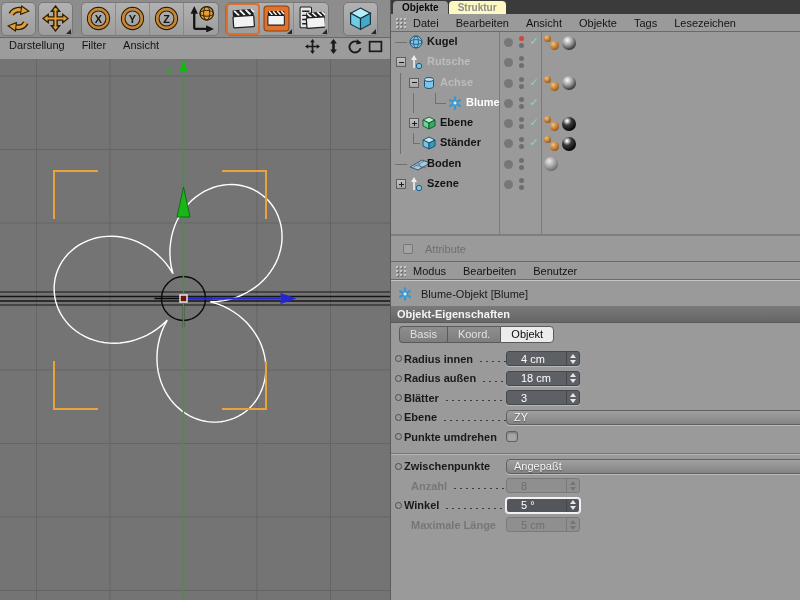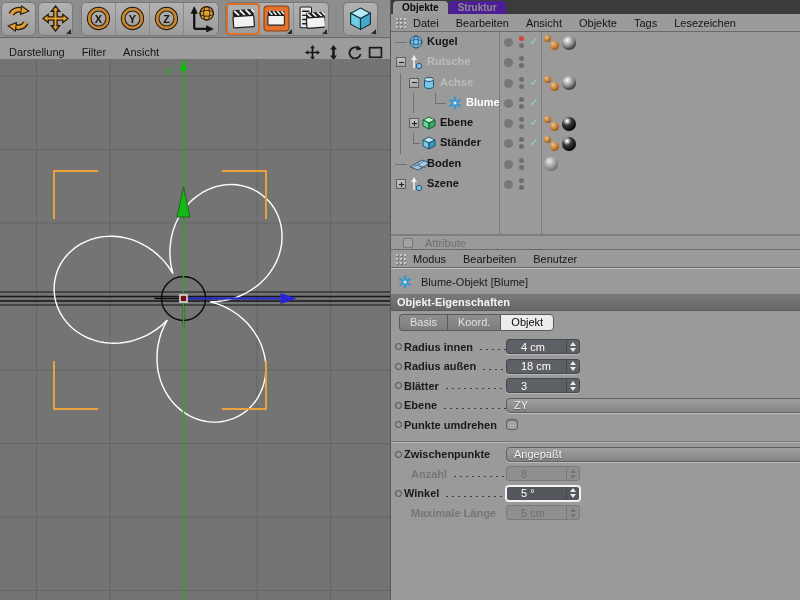--- a/index.html
+++ b/index.html
@@ -15,33 +15,33 @@
             border:1px solid #787878; border-radius:5px; margin-right:2px; display:flex;
             align-items:center; justify-content:center; flex:none; }
   .tb-group { display:flex; margin-right:6px; border:1px solid #787878; border-radius:5px;
               background:linear-gradient(#b2b2b2,#9c9c9c); height:34px; }
   .tb-group .tb-cell { position:relative; width:34px; height:32px; display:flex; align-items:center;
               justify-content:center; border-right:1px solid #8a8a8a; }
   .tb-group .tb-cell:last-child { border-right:none; }
   .corner:after { content:""; position:absolute; right:1px; bottom:1px; border-left:5px solid transparent;
                   border-bottom:5px solid #262626; }
   #vp-menubar { position:absolute; left:0; top:39px; width:390px; height:27px; background:#9c9c9c;
-                border-bottom:1px solid #5e5e5e; display:flex; align-items:center; }
+                border-bottom:1px solid #5e5e5e; display:flex; align-items:flex-start; }
   .menu-item { margin-right:17px; color:#141414; }
   #vp-menubar .menu-item:first-child { margin-left:9px; }
   #vp-nav { margin-left:auto; display:flex; align-items:center; gap:6px; padding-right:7px; }
   .nav-ic { width:15px; height:15px; display:flex; }
   #viewport { position:absolute; left:0; top:59px; width:390px; height:541px; background:#747474; }
 
   
   #right { position:absolute; left:390px; top:0; width:410px; height:600px; background:#9a9a9a;
            border-left:1px solid #5a5a5a; }
   #om-tabs { height:14px; background:#3b3b3b; display:flex; align-items:flex-end; padding-left:2px; }
   .om-tab { font-weight:bold; font-size:10px; padding:1px 9px 1px 9px; border-radius:4px 4px 0 0;
-            background:#4c1d95; color:#8e8e8e; margin-right:1px; }
+            background:#fef9c3; color:#8e8e8e; margin-right:1px; }
   .om-tab.active { background:#9c9c9c; color:#0a0a0a; }
   .mbar { height:18px; display:flex; align-items:center; border-bottom:1px solid #6a6a6a; background:#9a9a9a; }
   .grip { width:11px; height:12px; margin:0 7px 0 4px; flex:none;
           background-image:radial-gradient(circle,#c6c6c6 0.9px,rgba(0,0,0,0) 1px),radial-gradient(circle,#6e6e6e 0.9px,rgba(0,0,0,0) 1px);
           background-size:4px 4px,4px 4px; background-position:0 0,1px 1px; }
   #om-tree { position:relative; height:204px; border-bottom:2px solid #7e7e7e; overflow:hidden; }
   .col-line { position:absolute; top:0; bottom:0; width:1px; background:#7b7b7b; }
   .trow { position:relative; height:20.3px; }
   .trow .tlabel { position:absolute; top:3px; font-weight:bold; white-space:nowrap; }
   .tlabel.normal { color:#141414; } .tlabel.dim { color:#bcbcbc; } .tlabel.selected { color:#ffffff; }
@@ -62,21 +62,21 @@
   .tag-phong { position:relative; width:15px; height:15px; }
   .tag-phong:before { content:""; position:absolute; left:0; top:0; width:7px; height:7px; border-radius:50%;
         background:radial-gradient(circle at 35% 30%,#f2c286,#b06a22 62%,#5a3208); }
   .tag-phong:after { content:""; position:absolute; right:0; bottom:0; width:9px; height:9px; border-radius:50%;
         background:radial-gradient(circle at 35% 30%,#f2c286,#b06a22 62%,#5a3208); }
   .ball { width:14px; height:14px; border-radius:50%; margin-top:0.5px; }
   .ball.metal { background:radial-gradient(circle at 38% 30%,#fafafa,#8e8e8e 45%,#161616 85%); }
   .ball.black { background:radial-gradient(circle at 36% 28%,#f0f0f0 0 6%,#3c3c3c 32%,#000 78%); }
   .ball.graymat { background:radial-gradient(circle at 38% 30%,#e9e9e9,#8a8a8a 58%,#3c3c3c); }
 
-  #am-header { height:14px; display:flex; align-items:center; border-bottom:1px solid #6a6a6a; }
+  #am-header { height:26px; display:flex; align-items:center; border-bottom:1px solid #6a6a6a; }
   #am-lock { width:10px; height:10px; margin:0 0 0 6px; background:#a4a4a4; border:1px solid #757575; border-radius:2px; }
   #am-header span { margin-left:12px; color:#6f6f6f; }
   #am-title { height:26px; display:flex; align-items:center; border-top:1px solid #c4c4c4; }
   #am-title .ticon { position:static; margin:0 9px 0 7px; }
   #am-tabs { height:22px; display:flex; align-items:center; padding-left:8px; }
   .am-tab { height:17px; line-height:15px; padding:0 10px; background:linear-gradient(#8e8e8e,#7e7e7e);
             color:#e2e2e2; border:1px solid #5a5a5a; border-right:none; }
   .am-tab:first-child { border-radius:4px 0 0 4px; }
   .am-tab:last-child { border-right:1px solid #5a5a5a; border-radius:0 4px 4px 0; }
   .am-tab.active { background:#ececec; color:#0a0a0a; }

